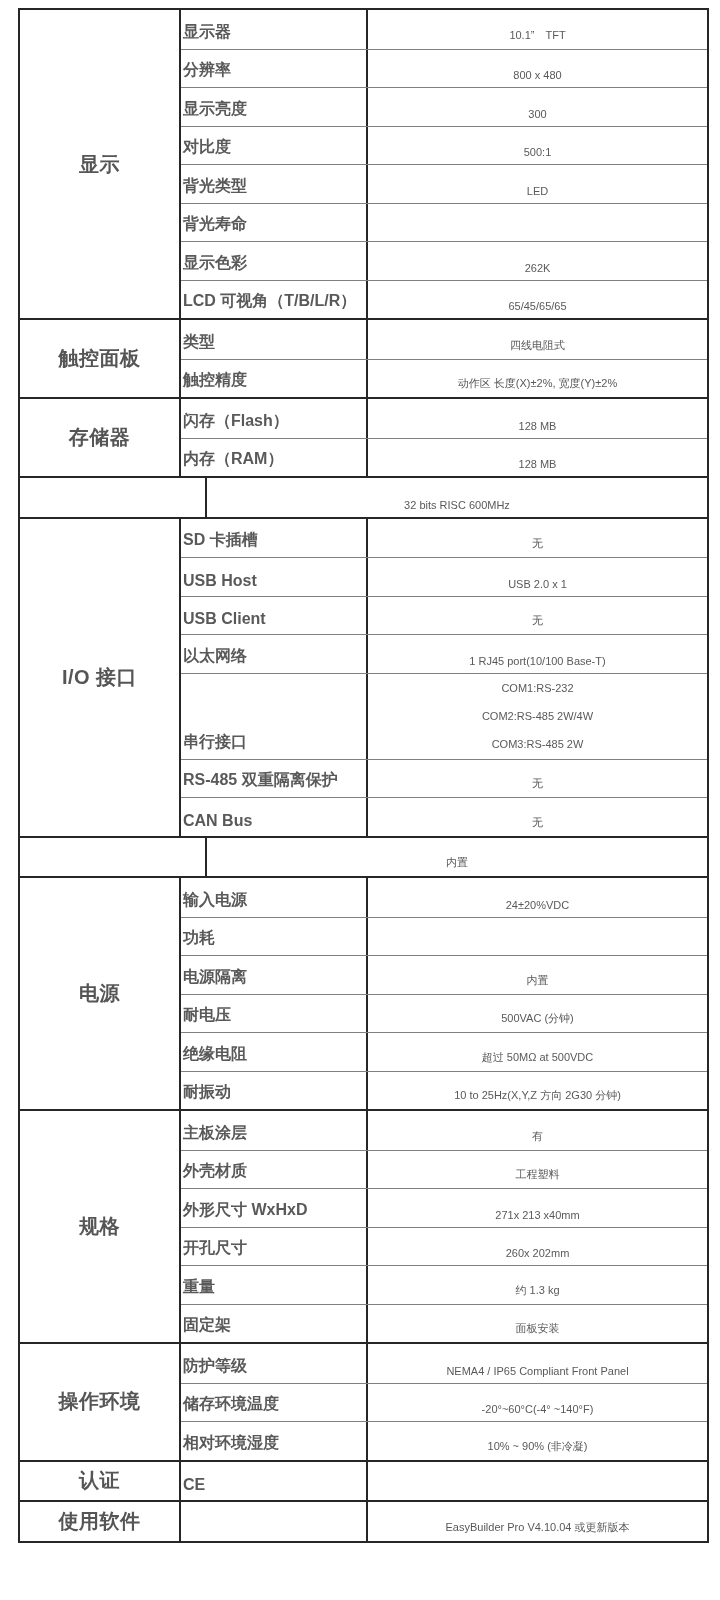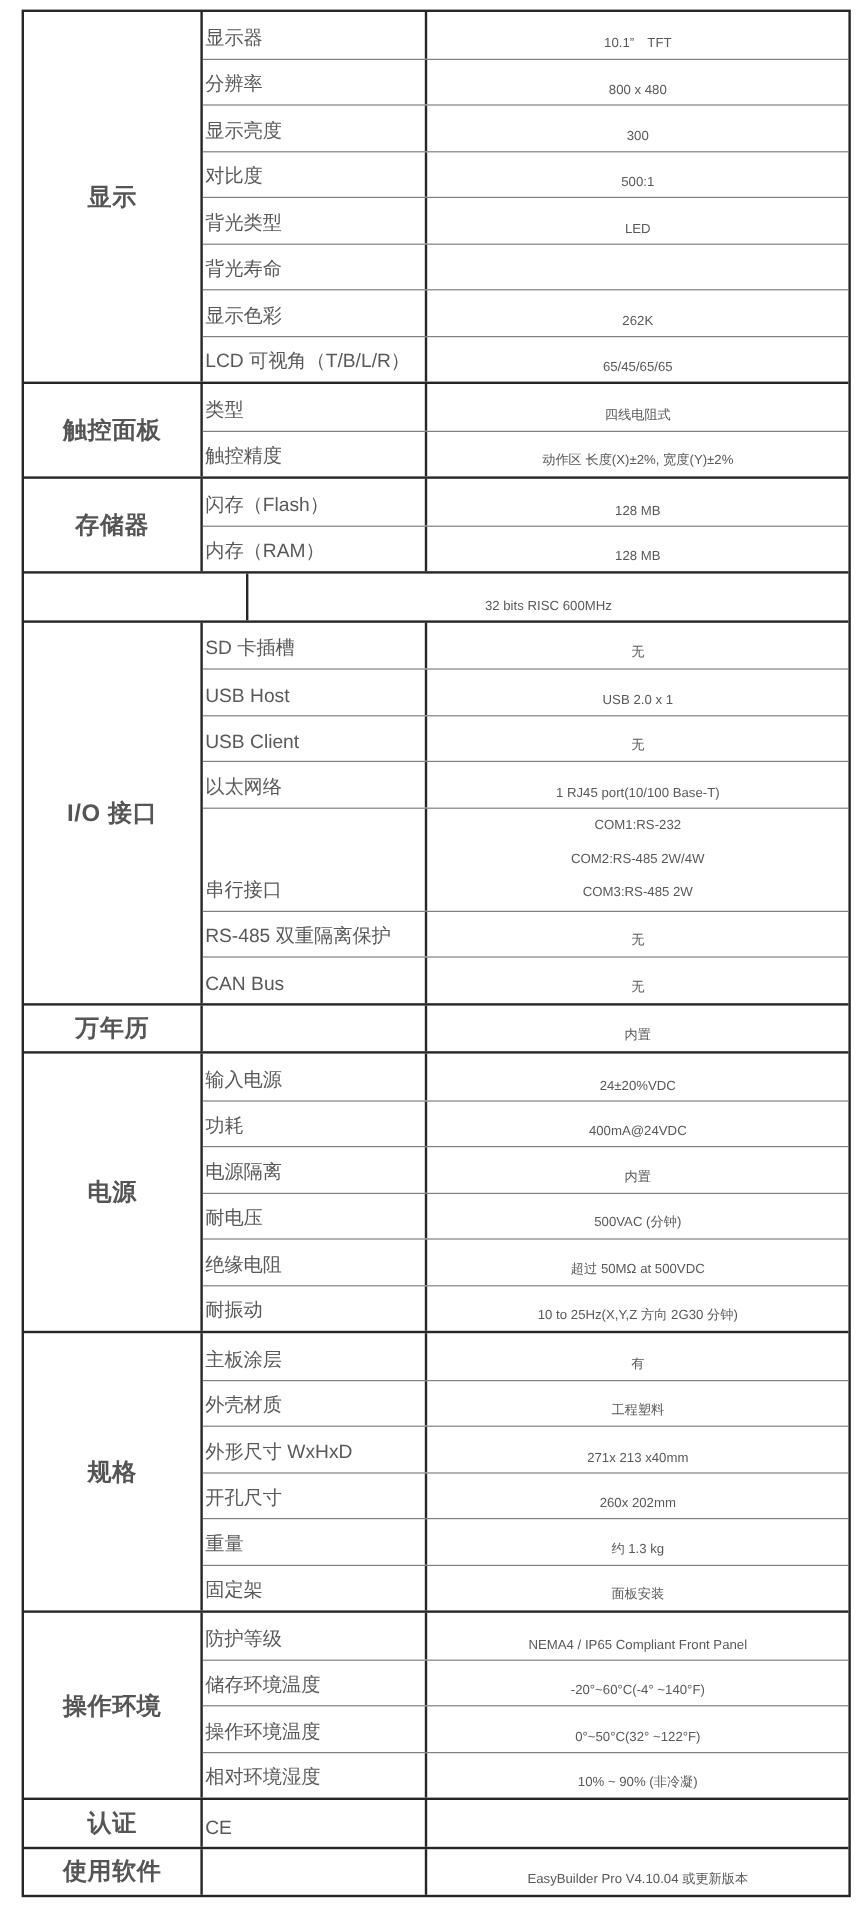--- a/index.html
+++ b/index.html
@@ -18,21 +18,21 @@
     top: 8px;
     width: 691px;
     border: 2px solid #262626;
     background: #ffffff;
   }
 
   .sec { display: flex; }
   .sec + .sec { border-top: 2px solid #262626; }
 
   .cat {
-    width: 149px;
+    width: 161px;
     flex: none;
     border-right: 2px solid #262626;
     display: flex;
     align-items: center;
     justify-content: center;
     font-size: 20px;
     font-weight: bold;
     color: #555555;
     letter-spacing: 0.5px;
     text-align: center;
@@ -48,20 +48,21 @@
     width: 187px;
     flex: none;
     border-right: 2px solid #262626;
     display: flex;
     align-items: flex-end;
     padding: 0 2px 6px 2px;
     font-size: 16px;
     color: #595959;
     white-space: nowrap;
     overflow: hidden;
+    font-weight: bold;
   }
 
   .val {
     flex: 1;
     display: flex;
     align-items: flex-end;
     justify-content: center;
     padding-bottom: 6px;
     font-size: 11px;
     color: #595959;
@@ -184,39 +185,37 @@
         <div class="val">无</div>
       </div>
       <div class="row">
         <div class="attr">CAN Bus</div>
         <div class="val">无</div>
       </div>
     </div>
   </div>
 
   <div class="sec">
-    <div class="cat">万年历</div>
     <div class="rows">
       <div class="row">
         <div class="attr"></div>
         <div class="val">内置</div>
       </div>
     </div>
   </div>
 
   <div class="sec">
     <div class="cat">电源</div>
     <div class="rows">
       <div class="row">
         <div class="attr">输入电源</div>
         <div class="val">24±20%VDC</div>
       </div>
       <div class="row">
         <div class="attr">功耗</div>
-        <div class="val">400mA@24VDC</div>
       </div>
       <div class="row">
         <div class="attr">电源隔离</div>
         <div class="val">内置</div>
       </div>
       <div class="row">
         <div class="attr">耐电压</div>
         <div class="val">500VAC (分钟)</div>
       </div>
       <div class="row">
@@ -265,24 +264,20 @@
     <div class="rows">
       <div class="row">
         <div class="attr">防护等级</div>
         <div class="val">NEMA4 / IP65 Compliant Front Panel</div>
       </div>
       <div class="row">
         <div class="attr">储存环境温度</div>
         <div class="val">-20°~60°C(-4°  ~140°F)</div>
       </div>
       <div class="row">
-        <div class="attr">操作环境温度</div>
-        <div class="val">0°~50°C(32°  ~122°F)</div>
-      </div>
-      <div class="row">
         <div class="attr">相对环境湿度</div>
         <div class="val">10% ~ 90% (非冷凝)</div>
       </div>
     </div>
   </div>
 
   <div class="sec">
     <div class="cat">认证</div>
     <div class="rows">
       <div class="row">

